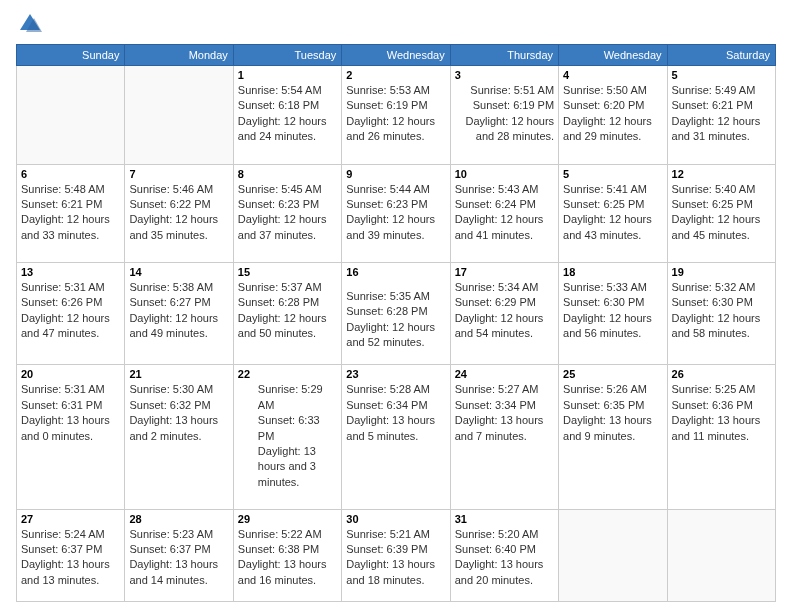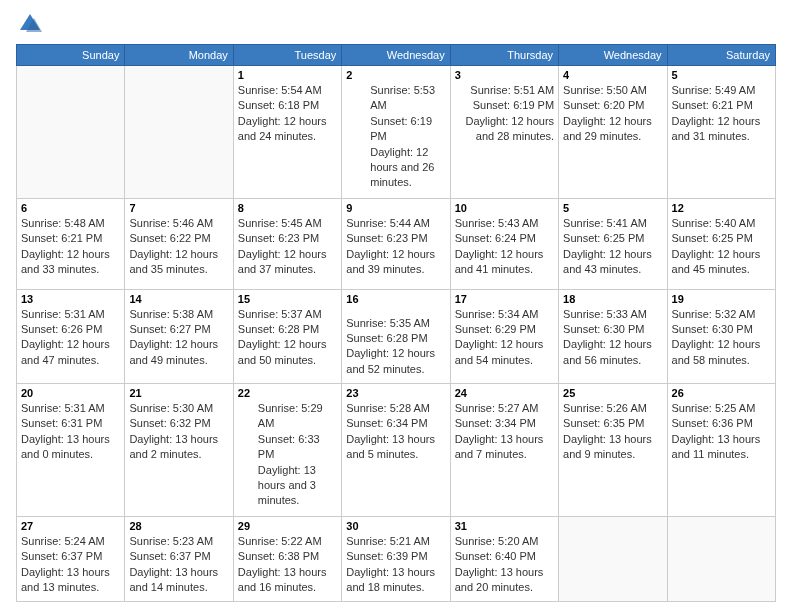--- a/index.html
+++ b/index.html
@@ -138,21 +138,21 @@
           <td class="empty-cell"></td>
           <td class="empty-cell"></td>
           <td>
             <span class="day-num">1</span>
             <div class="day-info" style="white-space: pre-line;">Sunrise: 5:54 AM
 Sunset: 6:18 PM
 Daylight: 12 hours and 24 minutes.</div>
           </td>
           <td>
             <span class="day-num">2</span>
-            <div class="day-info" style="white-space: pre-line; margin-left: 24px;">Sunrise: 5:53 AM
+            <div class="day-info" style="white-space: pre-line;">Sunrise: 5:53 AM
 Sunset: 6:19 PM
 Daylight: 12 hours and 26 minutes.</div>
           </td>
           <td>
             <span class="day-num">3</span>
             <div class="day-info" style="white-space: pre-line; text-align: right;">Sunrise: 5:51 AM
 Sunset: 6:19 PM
 Daylight: 12 hours and 28 minutes.</div>
           </td>
           <td>

